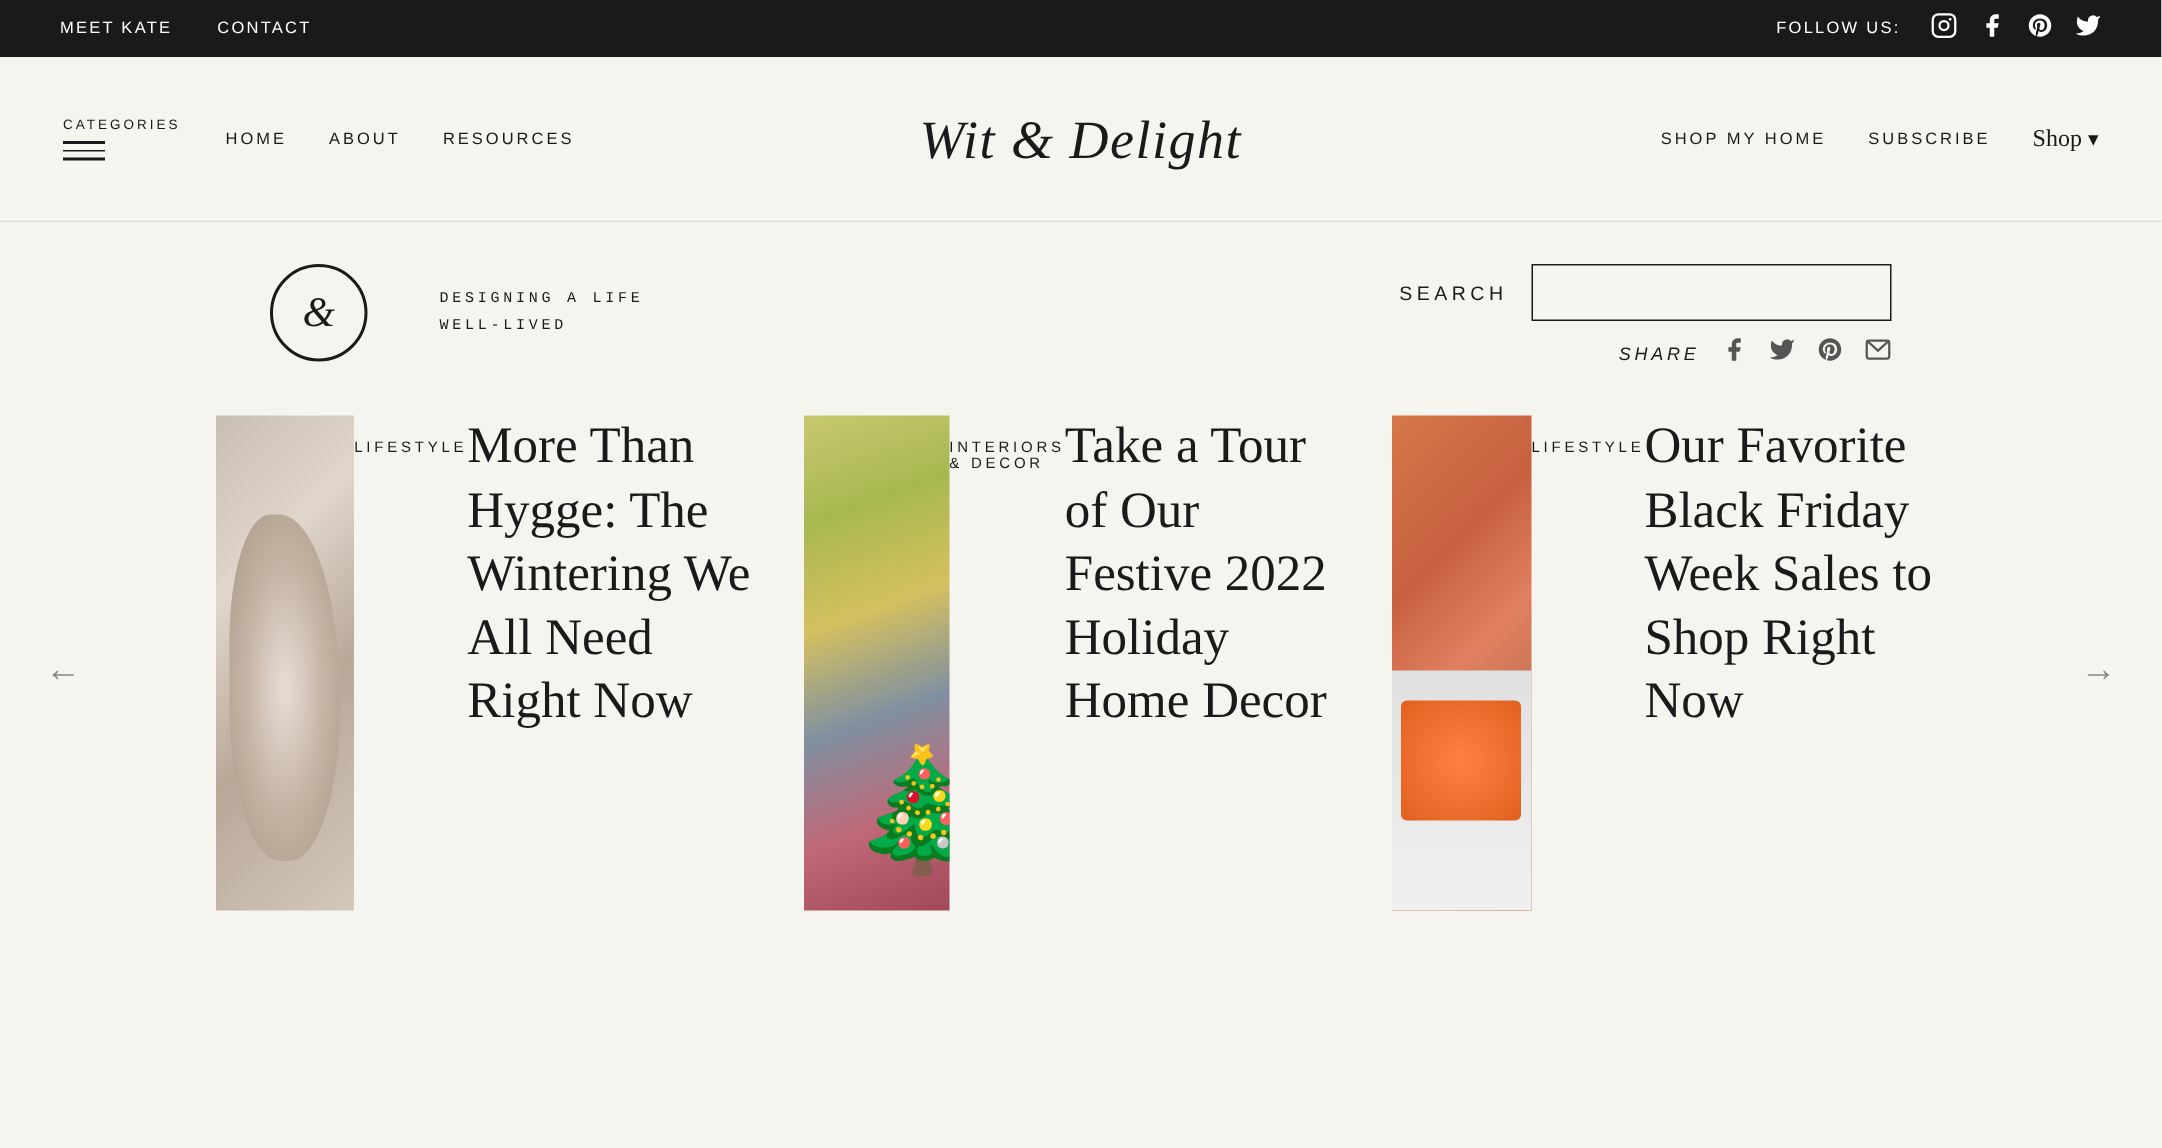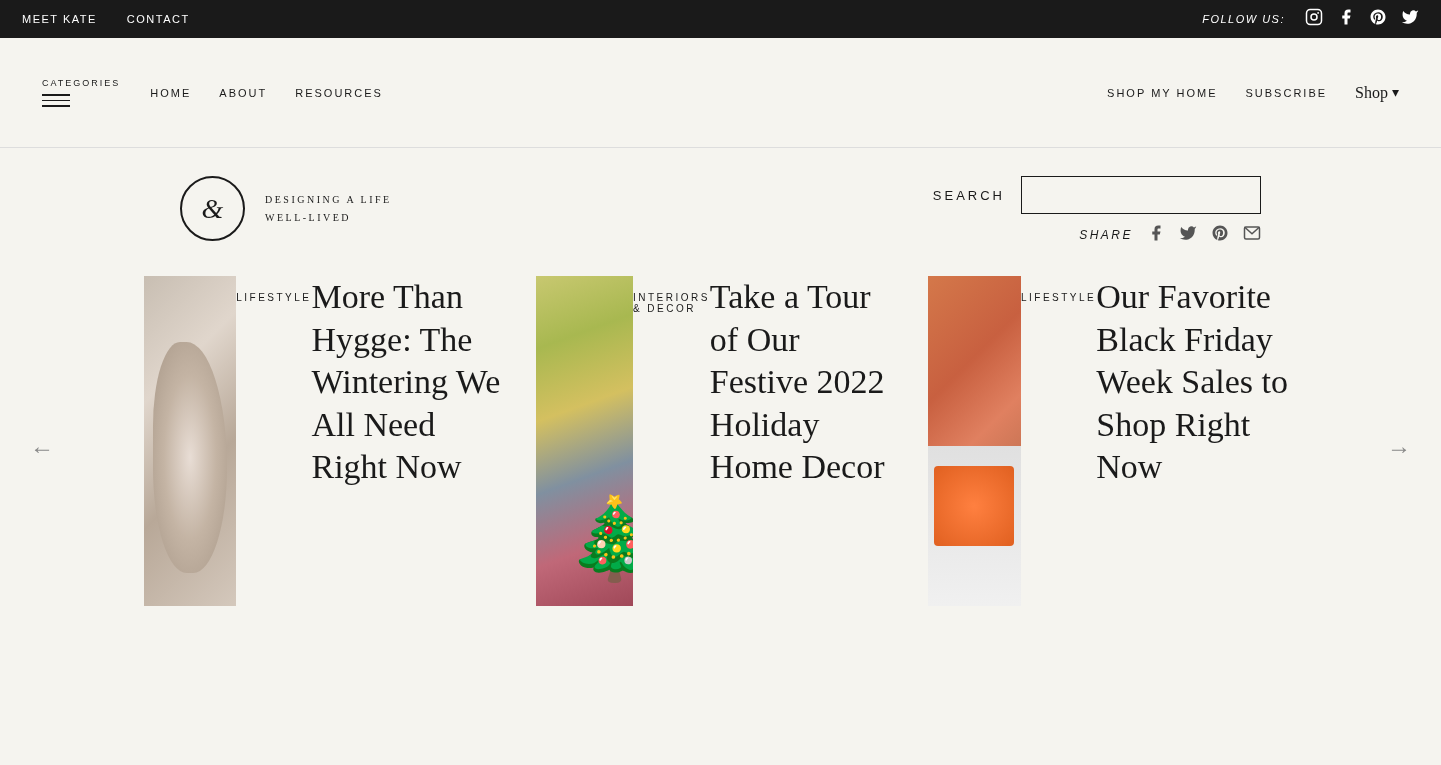--- a/index.html
+++ b/index.html
@@ -5,31 +5,31 @@
     * { margin: 0; padding: 0; box-sizing: border-box; }
     body { font-family: Georgia, 'Times New Roman', serif; background: #f5f4ef; color: #1a1a1a; width: 1441px; min-height: 765px; overflow-x: hidden; }
 
     
     .top-bar {
       background: #1a1a1a;
       color: #fff;
       display: flex;
       align-items: center;
       justify-content: space-between;
-      padding: 0 22px;
+      padding: 0 40px;
       height: 38px;
       font-family: Arial, sans-serif;
       font-size: 11px;
       letter-spacing: 1.5px;
       text-transform: uppercase;
     }
     .top-bar-left { display: flex; gap: 30px; }
     .top-bar-left a { color: #fff; text-decoration: none; font-size: 11px; letter-spacing: 1.5px; }
     .top-bar-right { display: flex; align-items: center; gap: 14px; }
-    .follow-label { letter-spacing: 1.5px; font-size: 11px; margin-right: 6px; font-style: italic; }
+    .follow-label { letter-spacing: 1.5px; font-size: 11px; margin-right: 6px; }
     .social-icon { color: #fff; font-size: 16px; cursor: pointer; }
 
     
     .header {
       background: #f5f4ef;
       display: flex;
       align-items: center;
       justify-content: space-between;
       padding: 0 42px;
       height: 110px;
@@ -59,21 +59,21 @@
     }
     .tagline-block { display: flex; align-items: center; gap: 20px; }
     .ampersand-circle {
       width: 65px; height: 65px;
       border-radius: 50%;
       border: 2px solid #1a1a1a;
       display: flex; align-items: center; justify-content: center;
       font-size: 28px; font-style: italic; color: #1a1a1a;
       flex-shrink: 0;
     }
-    .tagline-text { font-family: Liberation Serif, serif; font-size: 10px; letter-spacing: 2.5px; text-transform: uppercase; line-height: 1.8; color: #1a1a1a; }
+    .tagline-text { font-family: Liberation Mono, monospace; font-size: 10px; letter-spacing: 2.5px; text-transform: uppercase; line-height: 1.8; color: #1a1a1a; margin-left: 28px; }
     .search-label { font-family: Arial, sans-serif; font-size: 13px; letter-spacing: 3px; text-transform: uppercase; color: #1a1a1a; }
     .search-input {
       width: 240px; height: 38px;
       border: 1.5px solid #1a1a1a;
       background: transparent;
       padding: 0 10px;
       font-family: Georgia, serif;
       font-size: 13px;
       outline: none;
     }
@@ -236,20 +236,21 @@
         <span></span>
       </div>
     </div>
     <nav class="nav-links">
       <a>Home</a>
       <a>About</a>
       <a>Resources</a>
     </nav>
   </div>
 
+  <div class="logo">Wit &amp; Delight</div>
 
   <div class="header-right">
     <a>Shop My Home</a>
     <a>Subscribe</a>
     <div class="shop-btn">
       <span>Shop</span>
       <span class="shop-arrow">▾</span>
     </div>
   </div>
 </div>

